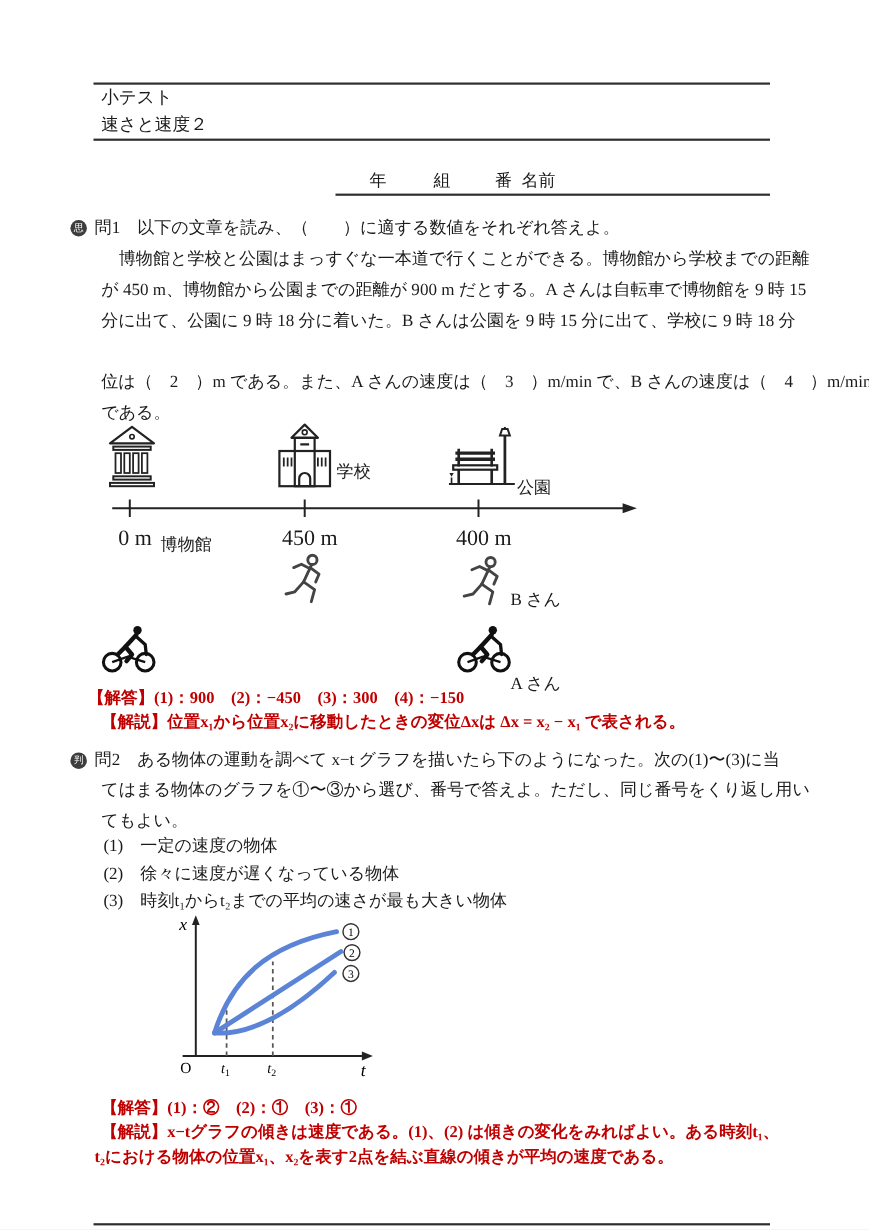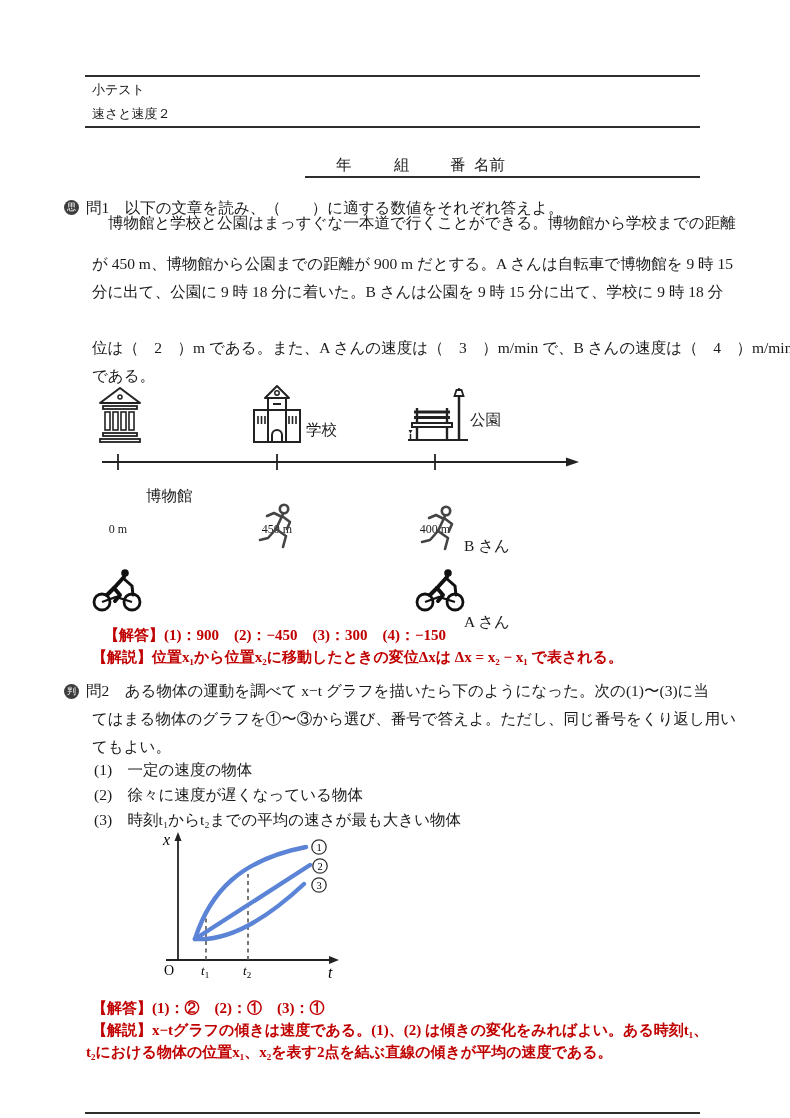--- a/index.html
+++ b/index.html
@@ -4,28 +4,28 @@
 <style>
   html,body{margin:0;padding:0;background:#e8e8e8;}
   .page{
     position:relative;width:790px;height:1118px;background:#ffffff;
     font-family:"Liberation Serif","DejaVu Serif",serif;color:#1a1a1a;
     overflow:hidden;margin:0 auto;
   }
   .abs{position:absolute;white-space:nowrap;}
   .rule{position:absolute;background:#2e2e2e;height:2px;}
   .t15{font-size:15.5px;line-height:20px;}
-  .t16{font-size:13px;line-height:20px;}
+  .t16{font-size:16px;line-height:20px;}
   .red{color:#c00000;font-weight:700;font-size:15px;line-height:20px;}
   .badge{
     position:absolute;width:15px;height:15px;border-radius:50%;
     background:#3d3d3d;color:#fff;font-size:9px;line-height:15px;
     text-align:center;font-family:"Liberation Sans","DejaVu Sans",sans-serif;
   }
-  .ticklabel{position:absolute;font-size:12px;text-align:center;margin-top:44px;}
+  .ticklabel{position:absolute;font-size:20px;text-align:right;}
   svg{display:block;}
 </style>
 </head>
 <body>
 
 <div class="page">
 
   <div class="rule" style="left:85px;top:75px;width:615px;"></div>
   <div class="abs t16" style="left:92px;top:80px;">小テスト</div>
   <div class="abs t16" style="left:92px;top:104px;">速さと速度２</div>
@@ -33,21 +33,21 @@
 
   <div class="abs t15" style="left:336px;top:155px;">年</div>
   <div class="abs t15" style="left:394px;top:155px;">組</div>
   <div class="abs t15" style="left:450px;top:155px;">番</div>
   <div class="abs t15" style="left:474px;top:155px;">名前</div>
   <div class="rule" style="left:305px;top:176px;width:395px;height:1.5px;"></div>
 
   <div class="badge" style="left:64px;top:200px;">思</div>
   <div class="abs t15" style="left:86px;top:198px;text-align:right;">問1　以下の文章を読み、（　　）に適する数値をそれぞれ答えよ。</div>
 
-  <div class="abs t15" style="left:108px;top:214px;font-family:Liberation Mono, monospace;">博物館と学校と公園はまっすぐな一本道で行くことができる。博物館から学校までの距離</div>
+  <div class="abs t15" style="left:108px;top:226px;">博物館と学校と公園はまっすぐな一本道で行くことができる。博物館から学校までの距離</div>
   <div class="abs t15" style="left:92px;top:254px;">が 450 m、博物館から公園までの距離が 900 m だとする。A さんは自転車で博物館を 9 時 15</div>
   <div class="abs t15" style="left:92px;top:282px;">分に出て、公園に 9 時 18 分に着いた。B さんは公園を 9 時 15 分に出て、学校に 9 時 18 分</div>
   <div class="abs t15" style="left:92px;top:338px;">位は（　2　）m である。また、A さんの速度は（　3　）m/min で、B さんの速度は（　4　）m/min</div>
   <div class="abs t15" style="left:92px;top:366px;">である。</div>
 
   <div class="abs" style="left:98px;top:386px;">
     <svg width="44" height="58" viewBox="0 0 44 58" fill="none" stroke="#222">
       <polygon points="22,2 2,17 42,17" stroke-width="2" stroke-linejoin="round"></polygon>
       <circle cx="22" cy="11" r="2" stroke-width="1.5"></circle>
       <rect x="5" y="20" width="34" height="3" stroke-width="1.8"></rect>
@@ -85,21 +85,21 @@
       <line x1="6" y1="24" x2="42" y2="24" stroke-width="3"></line>
       <line x1="6" y1="29.5" x2="42" y2="29.5" stroke-width="3"></line>
       <rect x="4" y="35" width="40" height="4" stroke-width="2"></rect>
       <line x1="9" y1="39" x2="9" y2="52" stroke-width="2.4"></line>
       <line x1="39" y1="39" x2="39" y2="52" stroke-width="2.4"></line>
       <line x1="0" y1="52" x2="60" y2="52" stroke-width="2"></line>
       <polygon points="0.5,42 4.5,42 2.5,45.5" fill="#222" stroke="none"></polygon>
       <line x1="2.5" y1="46" x2="2.5" y2="52" stroke-width="1.5"></line>
     </svg>
   </div>
-  <div class="abs t15" style="left:458px;top:410px;padding-left:12px;">公園</div>
+  <div class="abs t15" style="left:458px;top:434px;padding-left:12px;">公園</div>
 
   <div class="abs" style="left:100px;top:450px;">
     <svg width="482" height="24" viewBox="0 0 482 24" stroke="#222">
       <line x1="2" y1="12" x2="468" y2="12" stroke-width="1.8"></line>
       <polygon points="479,12 466,7.5 466,16.5" fill="#222" stroke="none"></polygon>
       <line x1="18" y1="4" x2="18" y2="20" stroke-width="1.8"></line>
       <line x1="177" y1="4" x2="177" y2="20" stroke-width="1.8"></line>
       <line x1="335" y1="4" x2="335" y2="20" stroke-width="1.8"></line>
     </svg>
   </div>
@@ -146,21 +146,21 @@
       <circle cx="40" cy="34" r="8" stroke-width="2.8"></circle>
       <circle cx="33" cy="5" r="3.8" fill="#111" stroke="none"></circle>
       <path d="M32,9 L22,20 L28,27 L23,33" stroke-width="4" stroke-linecap="round" stroke-linejoin="round"></path>
       <path d="M22,20 L15,27" stroke-width="4" stroke-linecap="round"></path>
       <path d="M31,10 L40,18 L41,27" stroke-width="3" stroke-linecap="round"></path>
       <path d="M10,34 L24,29 L40,34" stroke-width="2.2"></path>
     </svg>
   </div>
   <div class="abs t15" style="left:464px;top:596px;margin-top:16px;">A さん</div>
 
-  <div class="abs red" style="left:104px;top:625px;">【解答】(1)：900　(2)：−450　(3)：300　(4)：−150</div>
+  <div class="abs red" style="left:80px;top:625px;">【解答】(1)：900　(2)：−450　(3)：300　(4)：−150</div>
   <div class="abs red" style="left:92px;top:647px;">【解説】位置x₁から位置x₂に移動したときの変位Δxは Δx = x₂ − x₁ で表される。</div>
 
   <div class="badge" style="left:64px;top:684px;">判</div>
   <div class="abs t15" style="left:86px;top:681px;">問2　ある物体の運動を調べて x−t グラフを描いたら下のようになった。次の(1)〜(3)に当</div>
   <div class="abs t15" style="left:92px;top:709px;">てはまる物体のグラフを①〜③から選び、番号で答えよ。ただし、同じ番号をくり返し用い</div>
   <div class="abs t15" style="left:92px;top:737px;">てもよい。</div>
 
   <div class="abs t15" style="left:94px;top:760px;">(1)　一定の速度の物体</div>
   <div class="abs t15" style="left:94px;top:785px;">(2)　徐々に速度が遅くなっている物体</div>
   <div class="abs t15" style="left:94px;top:810px;">(3)　時刻t₁からt₂までの平均の速さが最も大きい物体</div>

